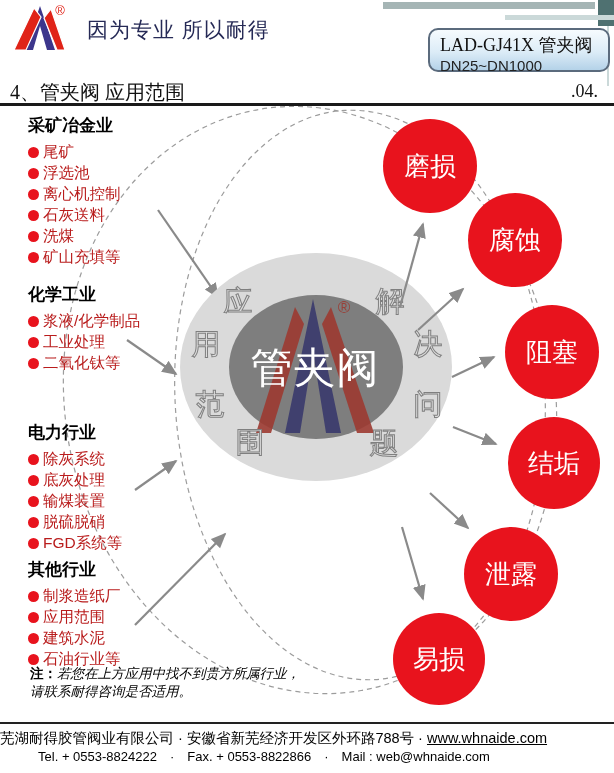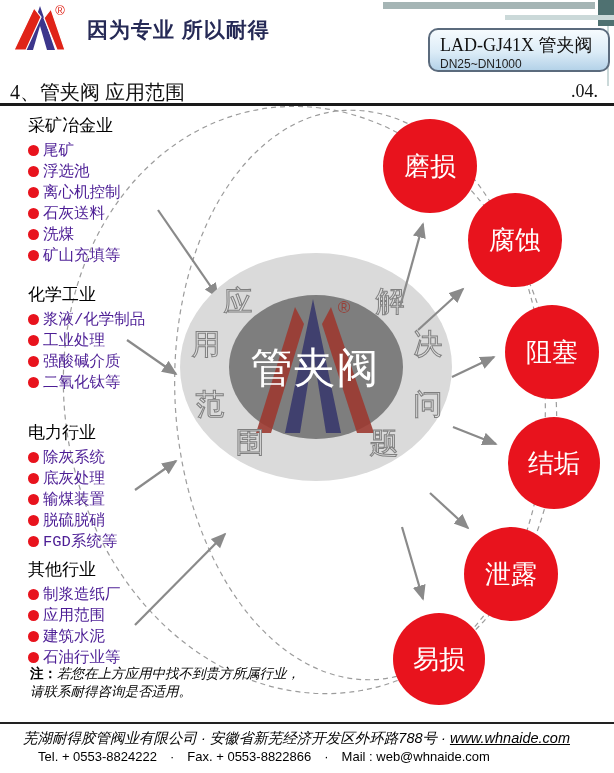--- a/index.html
+++ b/index.html
@@ -1,44 +1,44 @@
 <!DOCTYPE html>
 <html><head>
 <meta charset="utf-8">
 <style>
   html,body{margin:0;padding:0;}
   body{width:614px;height:773px;position:relative;background:#ffffff;overflow:hidden;
        font-family:"Liberation Sans", sans-serif;}
   .abs{position:absolute;}
   
-  .slogan{left:87px;top:16px;font-size:21px;font-weight:bold;color:#262a56;letter-spacing:1px;z-index:3;}
+  .slogan{left:87px;top:16px;font-size:21px;font-weight:normal;color:#262a56;letter-spacing:1px;z-index:3;}
   .deco-bar1{left:383px;top:2px;width:212px;height:7px;background:#a5b5b5;z-index:2;}
   .deco-corner{left:598px;top:0;width:16px;height:26px;background:#4f7171;z-index:2;}
   .deco-bar2{left:505px;top:15px;width:109px;height:5px;background:#cbd9d9;z-index:2;}
   .deco-vline{left:607px;top:26px;width:2px;height:60px;background:#cbd9d9;z-index:2;}
   .product-box{left:428px;top:28px;width:182px;height:44px;border:2px solid #5b6b7d;border-radius:10px;
       background:linear-gradient(#f6fbfe 0%,#dcecf7 55%,#b4d2e8 100%);z-index:3;padding:3px 0 0 10px;box-sizing:border-box;}
   .product-line1{font-family:"Liberation Serif", serif;font-size:18px;color:#111;}
-  .product-line2{font-size:12px;color:#222;margin-top:0px;}
+  .product-line2{font-size:15px;color:#222;margin-top:0px;}
   .section-title{left:10px;top:79px;font-family:"Liberation Serif", serif;font-size:20px;color:#111;z-index:3;}
   .page-num{right:16px;top:81px;font-family:"Liberation Serif", serif;font-size:18px;color:#111;z-index:3;margin-left:28px;}
   .title-rule{left:0;top:103px;width:614px;height:3px;background:#1a1a1a;z-index:3;}
   
   .group{left:28px;z-index:2;}
-  .group h3{margin:0 0 4px 0;font-size:17px;font-weight:normal;color:#000;}
+  .group h3{margin:0 0 4px 0;font-size:17px;font-weight:bold;color:#000;}
   .group ul{list-style:none;margin:0;padding:0;}
-  .group li{font-family:Liberation Mono, monospace;font-size:15.5px;color:#4c1d95;line-height:21px;white-space:nowrap;}
+  .group li{font-family:Liberation Sans, sans-serif;font-size:15.5px;color:#b91c1c;line-height:21px;white-space:nowrap;}
   .bullet{display:inline-block;width:11px;height:11px;border-radius:50%;background:#e8131d;margin-right:4px;vertical-align:-1px;}
   
   .note{left:30px;top:665px;width:300px;font-size:13.5px;line-height:17.5px;color:#000;z-index:2;}
   .note .prefix{font-weight:bold;font-style:normal;}
   .note .body{font-style:italic;font-family:"Liberation Serif", serif;}
   
   .footer-rule{left:0;top:722px;width:614px;height:2px;background:#222;z-index:2;}
-  .footer-line1{left:0;top:729px;width:570px;text-align:right;font-size:14.5px;color:#000;z-index:2;font-style:italic;}
+  .footer-line1{left:0;top:729px;width:570px;text-align:left;font-size:14.5px;color:#000;z-index:2;}
   .footer-line2{left:0;top:748px;width:528px;text-align:center;font-size:13px;color:#000;z-index:2;}
   .weblink{text-decoration:underline;color:#000;}
   
   #diagram{left:0;top:0;z-index:1;}
   .ringchar{font-size:29px;fill:#dcdcdc;stroke:#7f7f7f;stroke-width:1;}
   .problem-label{font-size:26px;fill:#ffffff;text-anchor:middle;}
   .center-label{font-size:42px;fill:#ffffff;text-anchor:middle;font-family:"Liberation Serif", serif;letter-spacing:1px;}
 </style>
 </head>
 <body>
@@ -148,21 +148,20 @@
       <li><span class="bullet"></span><span>洗煤</span></li>
       <li><span class="bullet"></span><span>矿山充填等</span></li>
     </ul>
   </div>
 
   <div class="abs group" style="top:283px;">
     <h3>化学工业</h3>
     <ul>
       <li><span class="bullet"></span><span>浆液/化学制品</span></li>
       <li><span class="bullet"></span><span>工业处理</span></li>
-      <li><span class="bullet"></span><span>强酸碱介质</span></li>
       <li><span class="bullet"></span><span>二氧化钛等</span></li>
     </ul>
   </div>
 
   <div class="abs group" style="top:421px;">
     <h3>电力行业</h3>
     <ul>
       <li><span class="bullet"></span><span>除灰系统</span></li>
       <li><span class="bullet"></span><span>底灰处理</span></li>
       <li><span class="bullet"></span><span>输煤装置</span></li>

